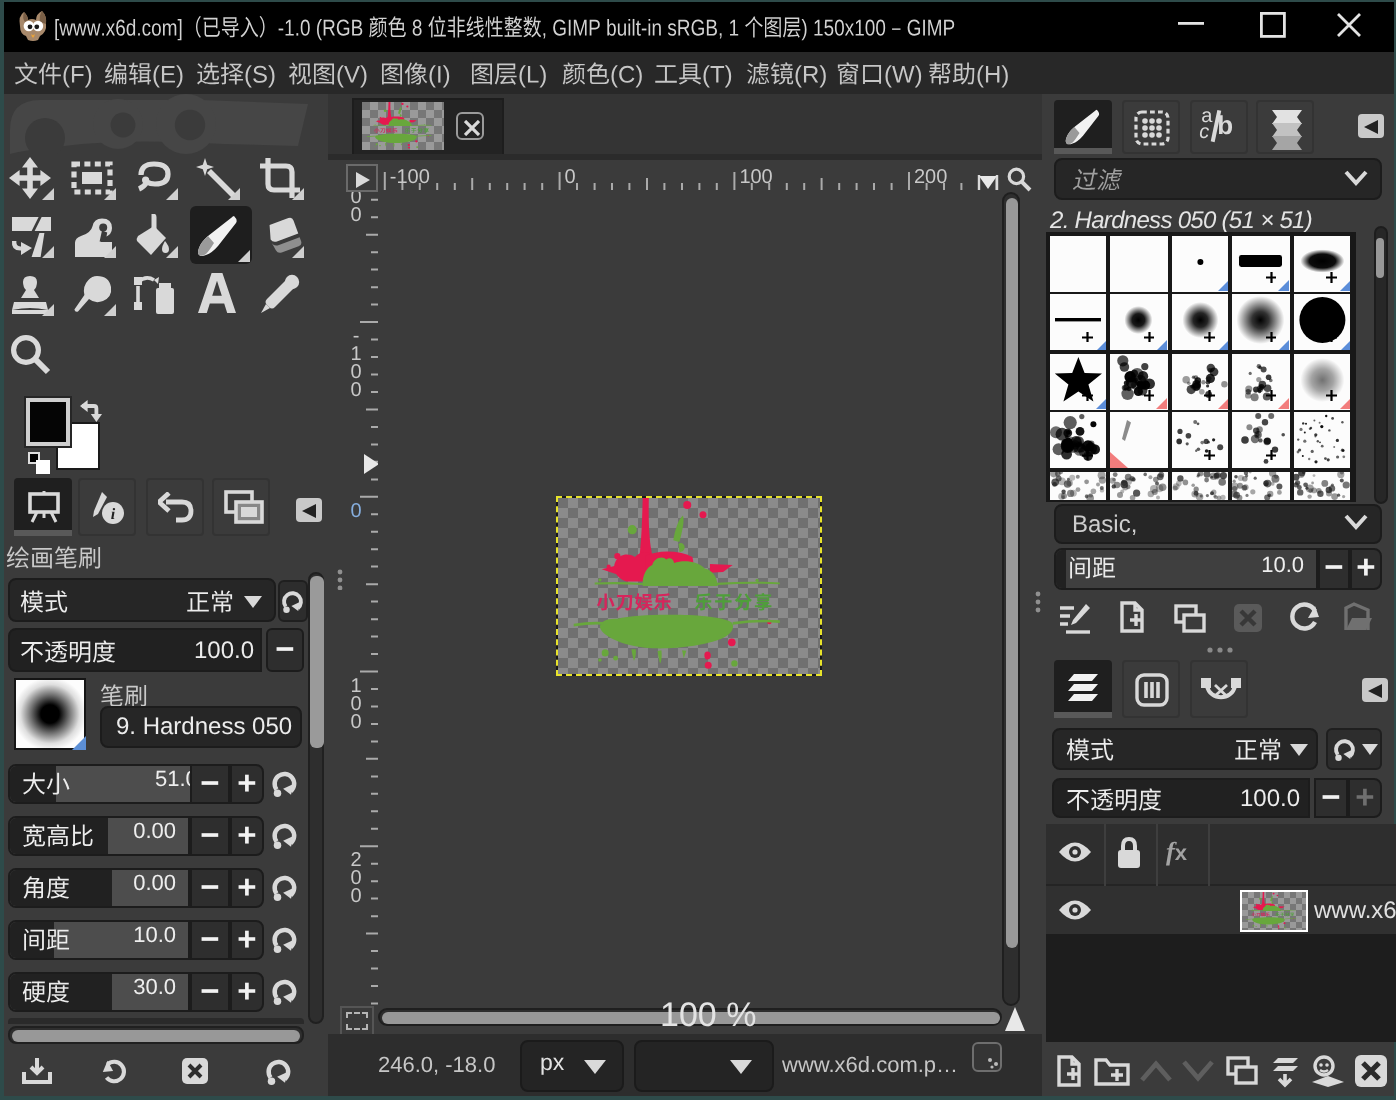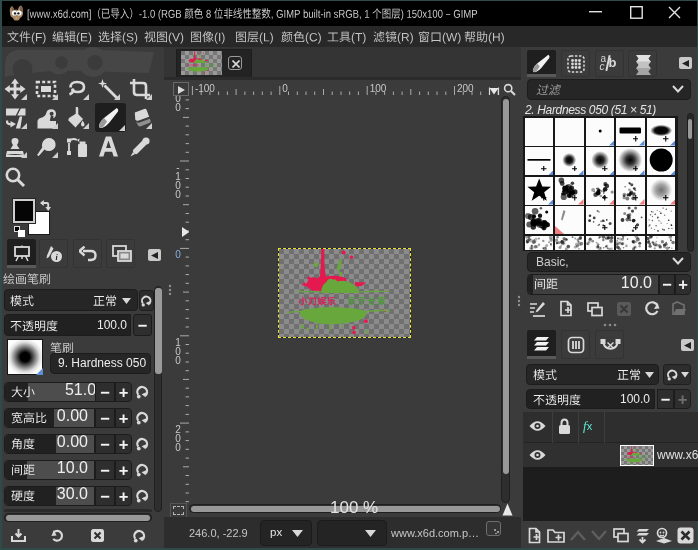--- a/index.html
+++ b/index.html
@@ -5,21 +5,21 @@
 font-family:"Liberation Sans",sans-serif;}
 *{box-sizing:border-box;}
 .abs{position:absolute;}
 #win{position:relative;width:698px;height:550px;background:#3b3b3b;}
 svg{display:block;}
 .tabsel{background:#1f1f1f;border-radius:2px 2px 0 0;}
 .tabbar-ind{position:absolute;left:0;right:0;bottom:0;height:3px;background:#595959;}
 .combo{background:#262626;border:1px solid #1c1c1c;border-radius:4px;}
 .sscale{position:absolute;border:1px solid #1c1c1c;border-radius:4px 0 0 4px;background:#4d4d4d;overflow:hidden;}
 .sfill{position:absolute;left:0;top:0;bottom:0;background:#212121;}
-.sval{position:absolute;right:6px;top:0;bottom:4px;display:flex;align-items:center;color:#eee;font-size:16px;}
+.sval{position:absolute;right:6px;top:0;bottom:4px;display:flex;align-items:center;color:#eee;font-size:11px;}
 .sbtn{position:absolute;background:#2e2e2e;border:1px solid #1c1c1c;color:#f2f2f2;display:flex;align-items:center;justify-content:center;font-size:16.5px;font-weight:bold;}
 .txt{color:#cfcfcf;font-size:12px;white-space:nowrap;}
 </style></head>
 <body>
 <div id="win">
 
 <div class="abs" style="left:0;top:0;width:698px;height:26px;background:#000;border-top:1px solid #2e4b4a;border-left:2px solid #2e4b4a;border-right:1px solid #2e4b4a;"></div>
 <div class="abs" id="wilber" style="left:8px;top:4px;">
       <svg width="17" height="17" viewBox="0 0 17 17">
 <path d="M2 9 Q1 4 4 2 Q6 4 6 6 Q8 5 10 6 Q10 3 13 1.5 Q15.5 4 15 8 Q15.5 12 12 14 L11 16 Q8.5 17 6 16 L5 14 Q2 13 2 9 Z" fill="#a8896b"></path>
@@ -740,21 +740,21 @@
 <div class="abs" style="left:190.5px;top:505.5px;width:309px;height:6px;background:#989898;border-radius:3px;"></div>
 
 <svg class="abs" style="left:502px;top:503px" width="11" height="13">
         <path d="M0.5 12.5 L5.5 0.5 L10.5 12.5 Z" fill="#e8e8e8"></path>
       </svg>
 
 <div class="abs" style="left:170px;top:503px;width:17px;height:15px;background:#3a3a3a;border:1px solid #555;"></div>
 <div class="abs" style="left:173px;top:506px;width:11px;height:9px;border:1px dashed #b5b5b5;"></div>
 
 <div class="abs" style="left:164px;top:517px;width:357px;height:31px;background:#2d2d2d;"></div>
-<div class="abs txt" style="left:189px;top:527px;color:#c6c6c6;font-size:11px;">246.0, -22.9</div>
+<div class="abs txt" style="left:189px;top:527px;color:#c6c6c6;font-size:11px;">246.0, -18.0</div>
 <div class="abs" style="left:260px;top:520px;width:52px;height:26px;background:#242424;border:1px solid #1b1b1b;border-radius:4px;"></div>
 <div class="abs txt" style="left:270px;top:526px;color:#e3e3e3;font-size:11.5px;">px</div>
 <svg class="abs" style="left:292px;top:530px" width="11" height="7">
         <path d="M0 0 H11 L5.5 7 Z" fill="#d9d9d9"></path>
       </svg>
 <div class="abs" style="left:317px;top:520px;width:70px;height:26px;background:#242424;border:1px solid #1b1b1b;border-radius:4px;"></div>
 <div class="abs txt" style="left:330px;top:498px;color:#e3e3e3;font-size:17px;">100 %</div>
 <svg class="abs" style="left:365px;top:530px" width="11" height="7">
         <path d="M0 0 H11 L5.5 7 Z" fill="#d9d9d9"></path>
       </svg>
@@ -1509,21 +1509,21 @@
 <div class="abs" style="left:603.5px;top:412px;width:1px;height:31px;background:#3e3e3e;"></div>
 <svg class="abs" style="left:529px;top:420px" width="17" height="12" viewBox="0 0 17 12">
         <path d="M0.5 6 Q8.5 -3.5 16.5 6 Q8.5 15.5 0.5 6 Z" fill="#d9d9d9"></path>
         <circle cx="8.5" cy="6" r="3" fill="#2e2e2e"></circle>
         <circle cx="8.5" cy="6" r="1.3" fill="#d9d9d9"></circle>
       </svg>
 <svg class="abs" style="left:558px;top:418px" width="13" height="17" viewBox="0 0 13 17">
         <rect x="1" y="7" width="11" height="9" rx="1.5" fill="#d9d9d9"></rect>
         <path d="M3.5 7 V5 Q3.5 1.5 6.5 1.5 Q9.5 1.5 9.5 5 V7" fill="none" stroke="#d9d9d9" stroke-width="2"></path>
       </svg>
-<div class="abs" style="left:583px;top:418px;color:#5eead4;font-size:13px;font-style:italic;font-family:'Liberation Serif';font-weight:normal;">f<span style="font-style:normal;font-family:'Liberation Sans';font-size:11px;">x</span></div>
+<div class="abs" style="left:583px;top:418px;color:#a3a3a3;font-size:13px;font-style:italic;font-family:'Liberation Serif';font-weight:bold;">f<span style="font-style:normal;font-family:'Liberation Sans';font-size:11px;">x</span></div>
 
 <div class="abs" style="left:523px;top:443px;width:175px;height:24px;background:#303030;"></div>
 <svg class="abs" style="left:529px;top:449px" width="17" height="12" viewBox="0 0 17 12">
         <path d="M0.5 6 Q8.5 -3.5 16.5 6 Q8.5 15.5 0.5 6 Z" fill="#d9d9d9"></path>
         <circle cx="8.5" cy="6" r="3" fill="#303030"></circle>
         <circle cx="8.5" cy="6" r="1.3" fill="#d9d9d9"></circle>
       </svg>
 <div class="abs" style="left:620px;top:445px;width:34px;height:21px;background:#fff;"></div>
 <div class="abs" style="left:621px;top:446px;width:32px;height:19px;background:repeating-conic-gradient(#9a9a9a 0% 25%, #777 0% 50%) 0 0/6px 6px;"></div>
 <svg class="abs" style="left:621px;top:446px" width="32" height="19" viewBox="0 0 150 100" preserveAspectRatio="none">

